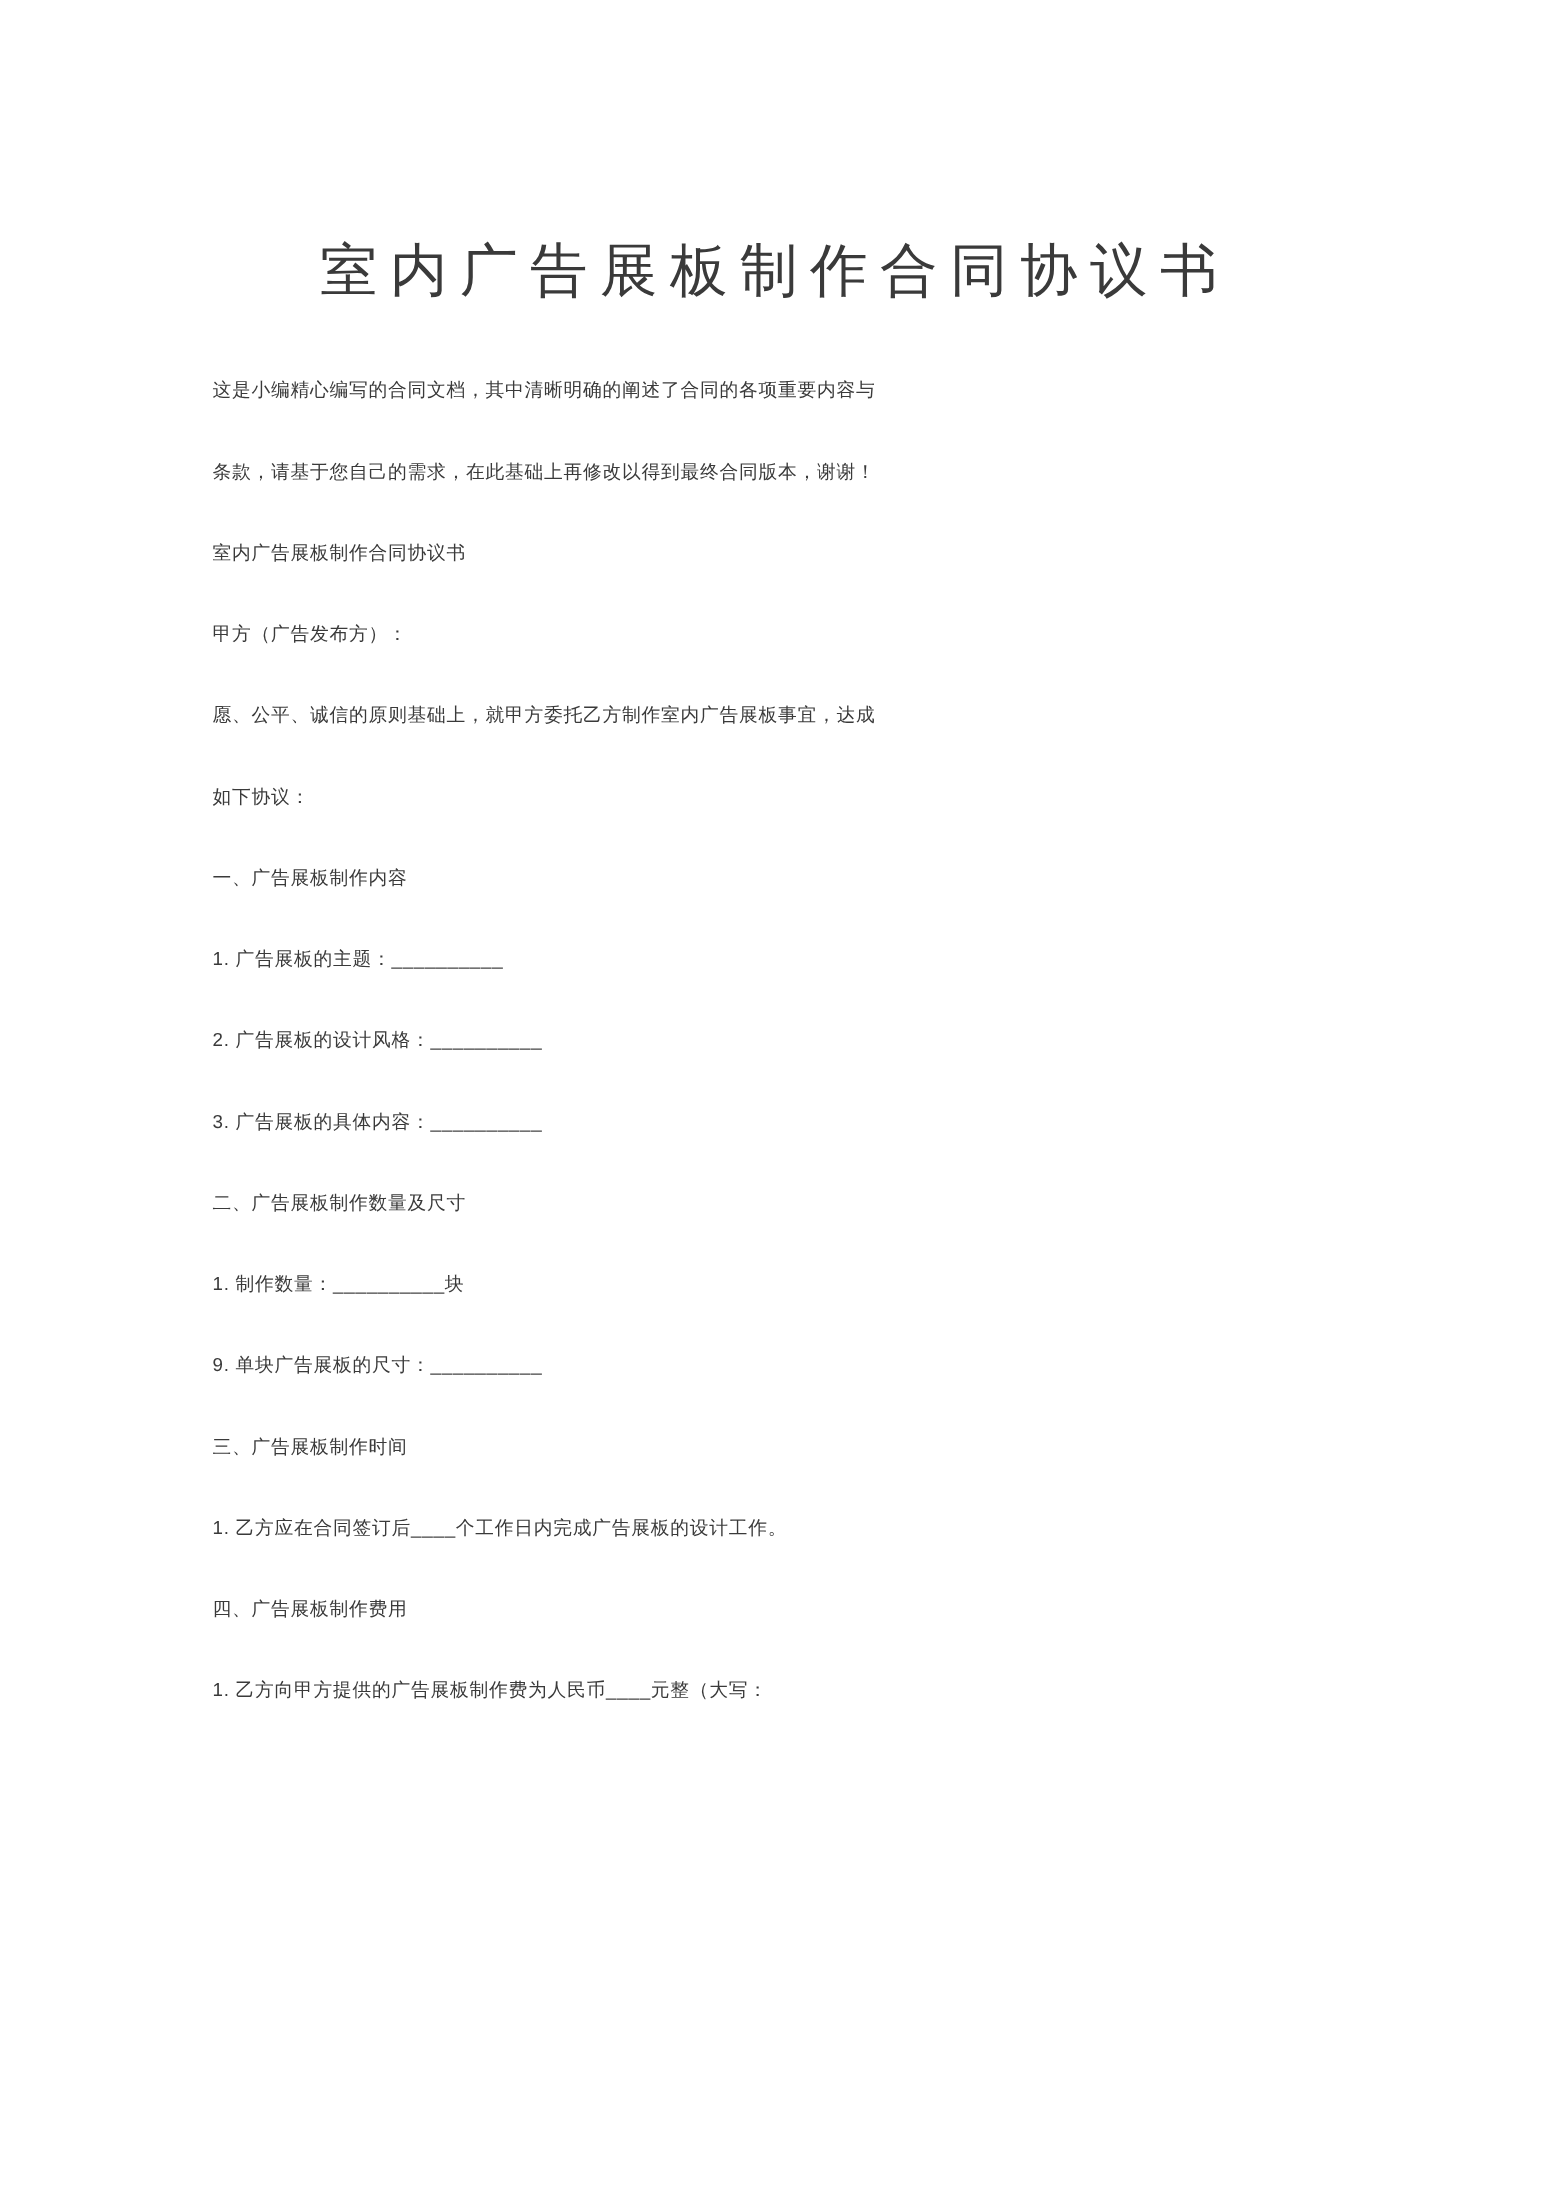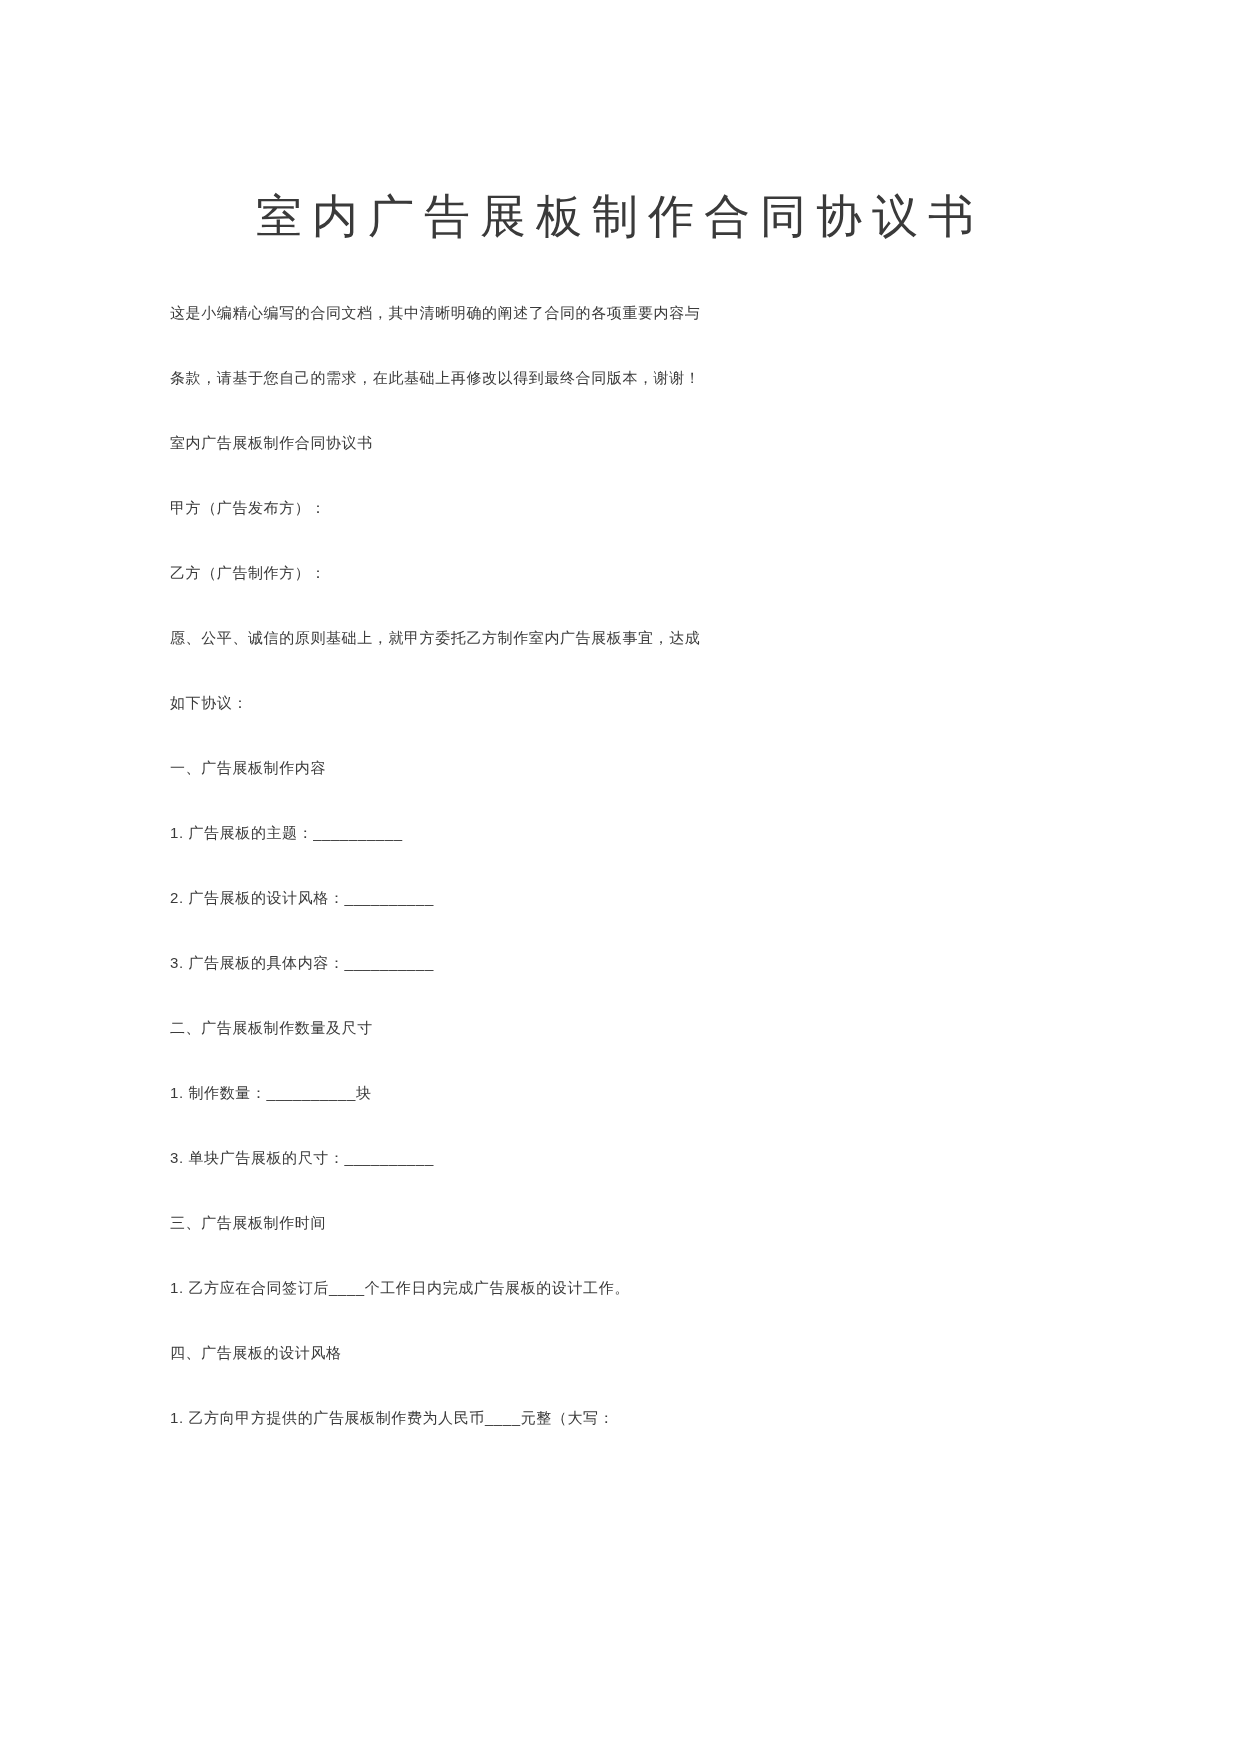--- a/index.html
+++ b/index.html
@@ -45,28 +45,27 @@
 <body>
 
 <div class="page">
   <h1 class="doc-title">室内广告展板制作合同协议书</h1>
 
   <div class="doc-body">
     <div class="doc-line">这是小编精心编写的合同文档，其中清晰明确的阐述了合同的各项重要内容与</div>
     <div class="doc-line">条款，请基于您自己的需求，在此基础上再修改以得到最终合同版本，谢谢！</div>
     <div class="doc-line">室内广告展板制作合同协议书</div>
     <div class="doc-line">甲方（广告发布方）：</div>
-    <div class="doc-line">乙方（广告制作方）：</div>
     <div class="doc-line">愿、公平、诚信的原则基础上，就甲方委托乙方制作室内广告展板事宜，达成</div>
     <div class="doc-line">如下协议：</div>
     <div class="doc-line">一、广告展板制作内容</div>
     <div class="doc-line">1. 广告展板的主题：__________</div>
     <div class="doc-line">2. 广告展板的设计风格：__________</div>
     <div class="doc-line">3. 广告展板的具体内容：__________</div>
     <div class="doc-line">二、广告展板制作数量及尺寸</div>
     <div class="doc-line">1. 制作数量：__________块</div>
-    <div class="doc-line">3. 单块广告展板的尺寸：__________</div>
+    <div class="doc-line">9. 单块广告展板的尺寸：__________</div>
     <div class="doc-line">三、广告展板制作时间</div>
     <div class="doc-line">1. 乙方应在合同签订后____个工作日内完成广告展板的设计工作。</div>
-    <div class="doc-line">四、广告展板的设计风格</div>
+    <div class="doc-line">四、广告展板制作费用</div>
     <div class="doc-line">1. 乙方向甲方提供的广告展板制作费为人民币____元整（大写：</div>
   </div>
 </div>
 
 </body></html>

